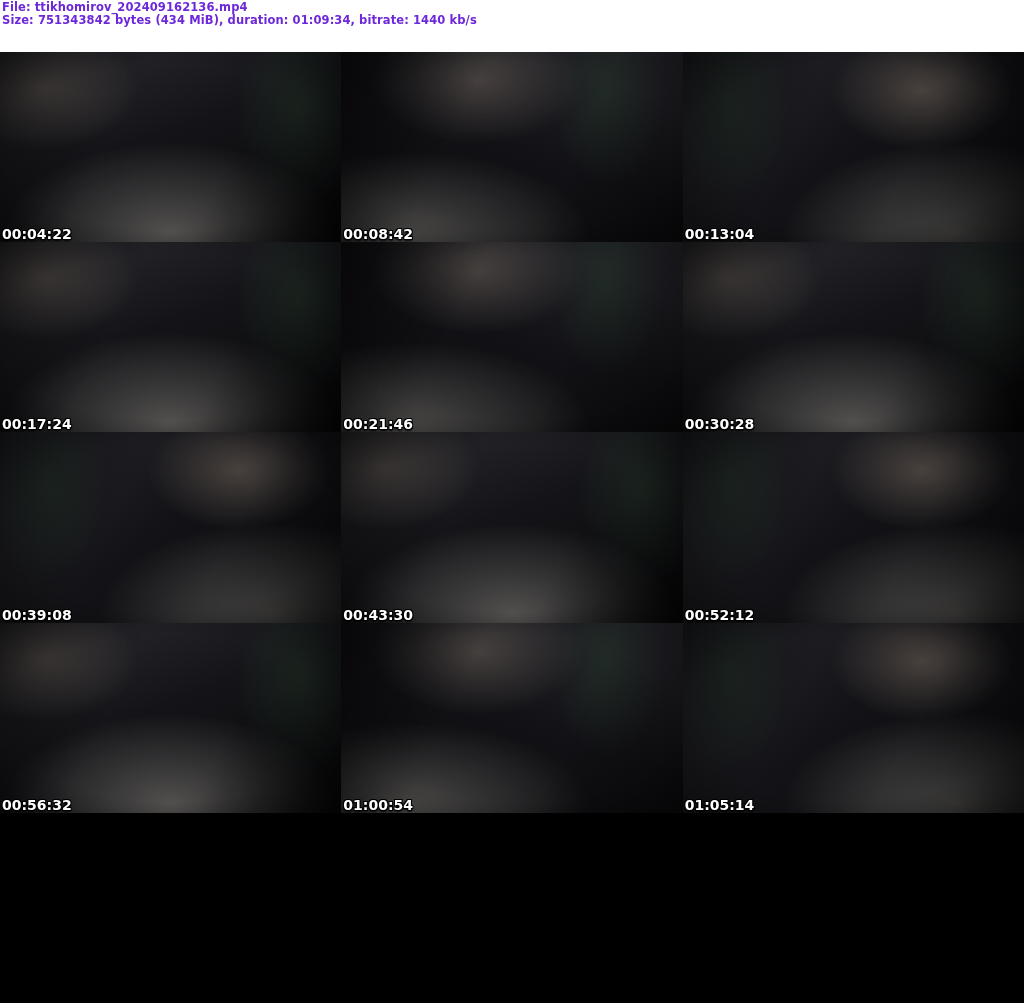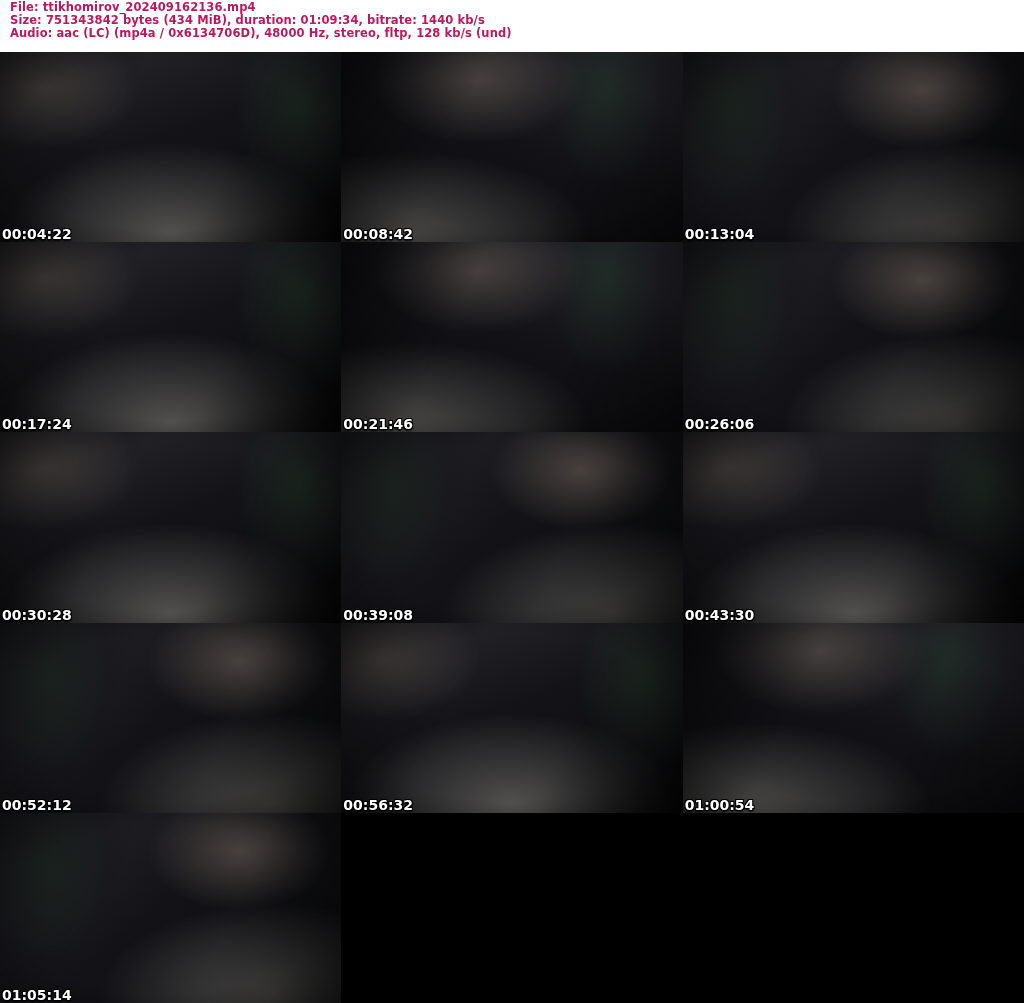--- a/index.html
+++ b/index.html
@@ -13,22 +13,22 @@
     overflow: hidden;
     font-family: "DejaVu Sans", sans-serif;
   }
 
   
   .meta-header {
     box-sizing: border-box;
     width: 1024px;
     height: 52px;
     background: #ffffff;
-    color: #be185d;
-    padding: 1px 0 0 10px;
+    color: #6d28d9;
+    padding: 1px 0 0 2px;
   }
   .meta-line {
     font-size: 11.5px;
     font-weight: bold;
     line-height: 12.75px;
     white-space: nowrap;
     letter-spacing: 0.1px;
   }
 
   
@@ -100,21 +100,20 @@
        0    2px 2px rgba(0,0,0,0.9);
     z-index: 2;
   }
 </style>
 </head>
 <body>
 
 <div class="meta-header">
   <div class="meta-line">File: ttikhomirov_202409162136.mp4</div>
   <div class="meta-line">Size: 751343842 bytes (434 MiB), duration: 01:09:34, bitrate: 1440 kb/s</div>
-  <div class="meta-line">Audio: aac (LC) (mp4a / 0x6134706D), 48000 Hz, stereo, fltp, 128 kb/s (und)</div>
 </div>
 
 <div class="thumb-grid">
     <div class="thumb v0">
     <div class="thumb-art"></div>
     <span class="ts-label">00:04:22</span>
   </div>
     <div class="thumb v1">
     <div class="thumb-art"></div>
     <span class="ts-label">00:08:42</span>
@@ -123,24 +122,20 @@
     <div class="thumb-art"></div>
     <span class="ts-label">00:13:04</span>
   </div>
     <div class="thumb v0">
     <div class="thumb-art"></div>
     <span class="ts-label">00:17:24</span>
   </div>
     <div class="thumb v1">
     <div class="thumb-art"></div>
     <span class="ts-label">00:21:46</span>
-  </div>
-    <div class="thumb v2">
-    <div class="thumb-art"></div>
-    <span class="ts-label">00:26:06</span>
   </div>
     <div class="thumb v0">
     <div class="thumb-art"></div>
     <span class="ts-label">00:30:28</span>
   </div>
     <div class="thumb v2">
     <div class="thumb-art"></div>
     <span class="ts-label">00:39:08</span>
   </div>
     <div class="thumb v0">

